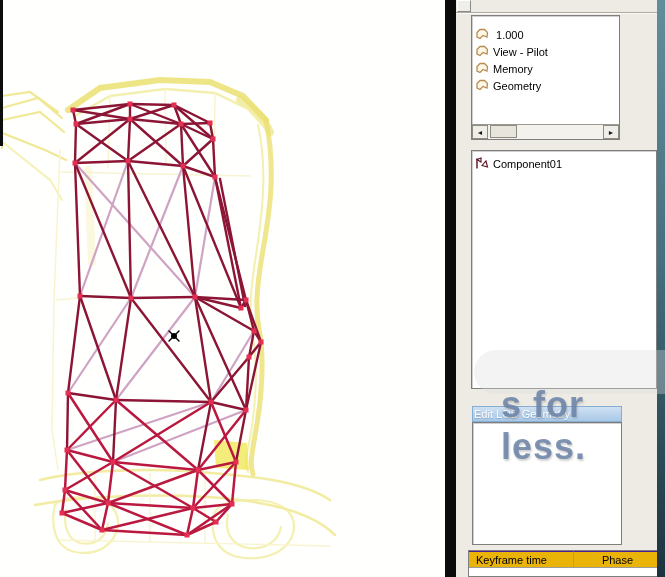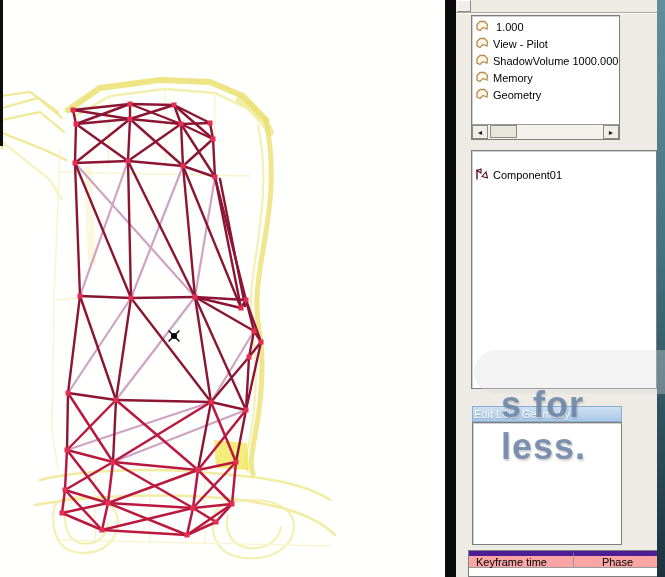--- a/index.html
+++ b/index.html
@@ -41,22 +41,22 @@
   
   .edit-bar{position:absolute;left:16px;top:406px;width:150px;height:16px;
             background:linear-gradient(180deg,#cfe0f2,#a9c9e8);
             border:1px solid #86aed2;color:#fff;line-height:14px;padding-left:1px;
             text-shadow:0 1px 1px rgba(90,120,160,.5);}
 
   
   .kf-table{position:absolute;left:12px;top:550px;width:194px;height:27px;
             background:#fff;border:1px solid #7f7f7f;}
   .kf-header{display:flex;height:17px;}
-  .kf-cell{background:#fca5a5;border-right:1px solid #9c9c9c;border-bottom:1px solid #9c9c9c;
-           border-top:5px solid #4c1d95;display:flex;align-items:center;}
+  .kf-cell{background:#eab308;border-right:1px solid #9c9c9c;border-bottom:1px solid #9c9c9c;
+           border-top:1px solid #4c1d95;display:flex;align-items:center;}
   .kf-cell.c0{width:105px;padding-left:7px;}
   .kf-cell.c1{flex:1;justify-content:center;border-right:none;text-align:center;}
 
   .teal-strip{position:absolute;left:201px;top:0;width:8px;height:577px;
               background:linear-gradient(180deg,#628e9c,#44707f 45%,#1c333f);}
 
   
   .wm{position:absolute;pointer-events:none;z-index:50;margin-left:44px;}
   .wm-band{left:430px;top:350px;width:235px;height:44px;border-radius:22px;
            background:rgba(222,222,222,.35);}
@@ -239,38 +239,32 @@
     <div class="left-black-strip"></div>
   </div>
 
   <div class="divider-bar"></div>
 
   <div class="right-panel">
     <div class="scroll-corner"></div>
     <div class="groove"></div>
 
     <div class="listbox lod-listbox">
-      <div style="padding-top:2px;">
+      <div style="padding-top:10px;">
         <div class="lb-item">
           <svg class="ic" viewBox="0 0 15 13">
               <path d="M2,9 L2,4.5 L5,1.5 L9.5,1.5 L12.5,4.5 L12,9 L8,7.5 L5,10.5 Z" fill="#fdf7e9" stroke="#b98c4e" stroke-width="1.3"></path>
             </svg>
           <span class="lb-label"> 1.000</span>
         </div>
         <div class="lb-item">
           <svg class="ic" viewBox="0 0 15 13">
               <path d="M2,9 L2,4.5 L5,1.5 L9.5,1.5 L12.5,4.5 L12,9 L8,7.5 L5,10.5 Z" fill="#fdf7e9" stroke="#b98c4e" stroke-width="1.3"></path>
             </svg>
           <span class="lb-label">View - Pilot</span>
-        </div>
-        <div class="lb-item">
-          <svg class="ic" viewBox="0 0 15 13">
-              <path d="M2,9 L2,4.5 L5,1.5 L9.5,1.5 L12.5,4.5 L12,9 L8,7.5 L5,10.5 Z" fill="#fdf7e9" stroke="#b98c4e" stroke-width="1.3"></path>
-            </svg>
-          <span class="lb-label">ShadowVolume 1000.000</span>
         </div>
         <div class="lb-item">
           <svg class="ic" viewBox="0 0 15 13">
               <path d="M2,9 L2,4.5 L5,1.5 L9.5,1.5 L12.5,4.5 L12,9 L8,7.5 L5,10.5 Z" fill="#fdf7e9" stroke="#b98c4e" stroke-width="1.3"></path>
             </svg>
           <span class="lb-label">Memory</span>
         </div>
         <div class="lb-item">
           <svg class="ic" viewBox="0 0 15 13">
               <path d="M2,9 L2,4.5 L5,1.5 L9.5,1.5 L12.5,4.5 L12,9 L8,7.5 L5,10.5 Z" fill="#fdf7e9" stroke="#b98c4e" stroke-width="1.3"></path>
@@ -281,21 +275,21 @@
       <div class="hscroll">
         <div class="sb-btn">◄</div>
         <div class="sb-track">
           <div class="sb-thumb"></div>
         </div>
         <div class="sb-btn">►</div>
       </div>
     </div>
 
     <div class="listbox component-listbox">
-      <div style="padding-top:15px;">
+      <div style="padding-top:4px;">
         <div class="lb-item">
           <svg class="ic" viewBox="0 0 15 13">
             <path d="M2,1.5 L2,11.5" stroke="#5a0f1e" stroke-width="1.4" fill="none"></path>
             <path d="M2,2.5 L6,1 L6,5 Z" fill="none" stroke="#5a0f1e" stroke-width="1.1"></path>
             <path d="M7,8.5 L11,4 L12.5,10 Z" fill="none" stroke="#5a0f1e" stroke-width="1.1"></path>
           </svg>
           <span class="lb-label">Component01</span>
         </div>
       </div>
     </div>

